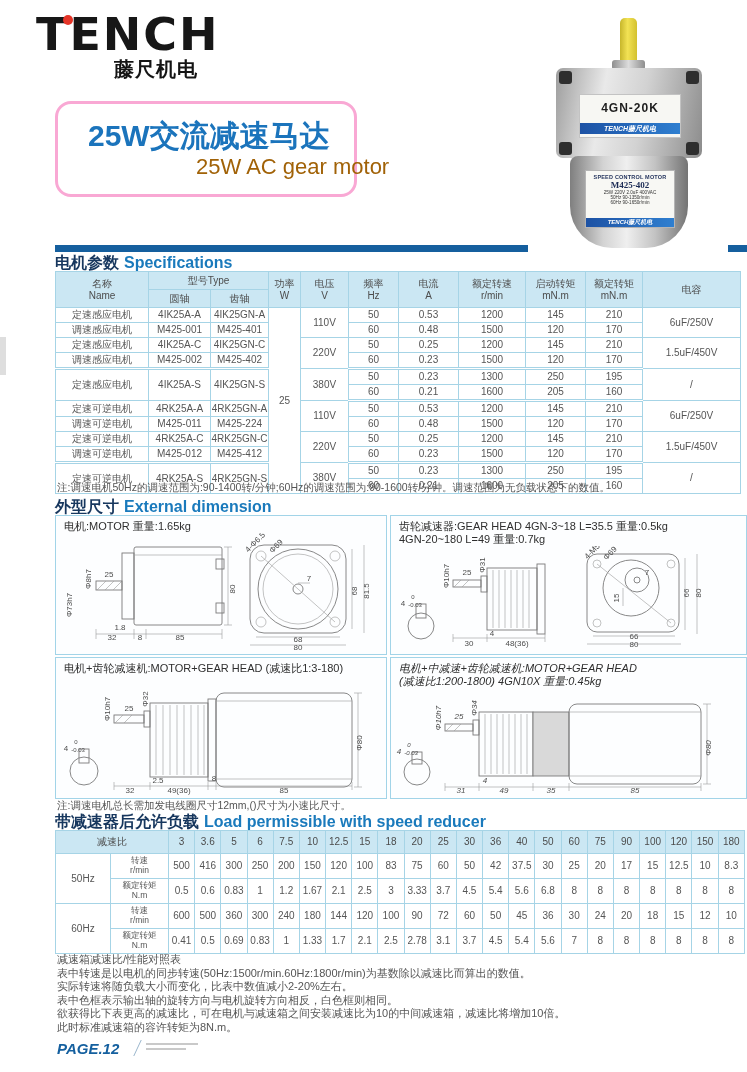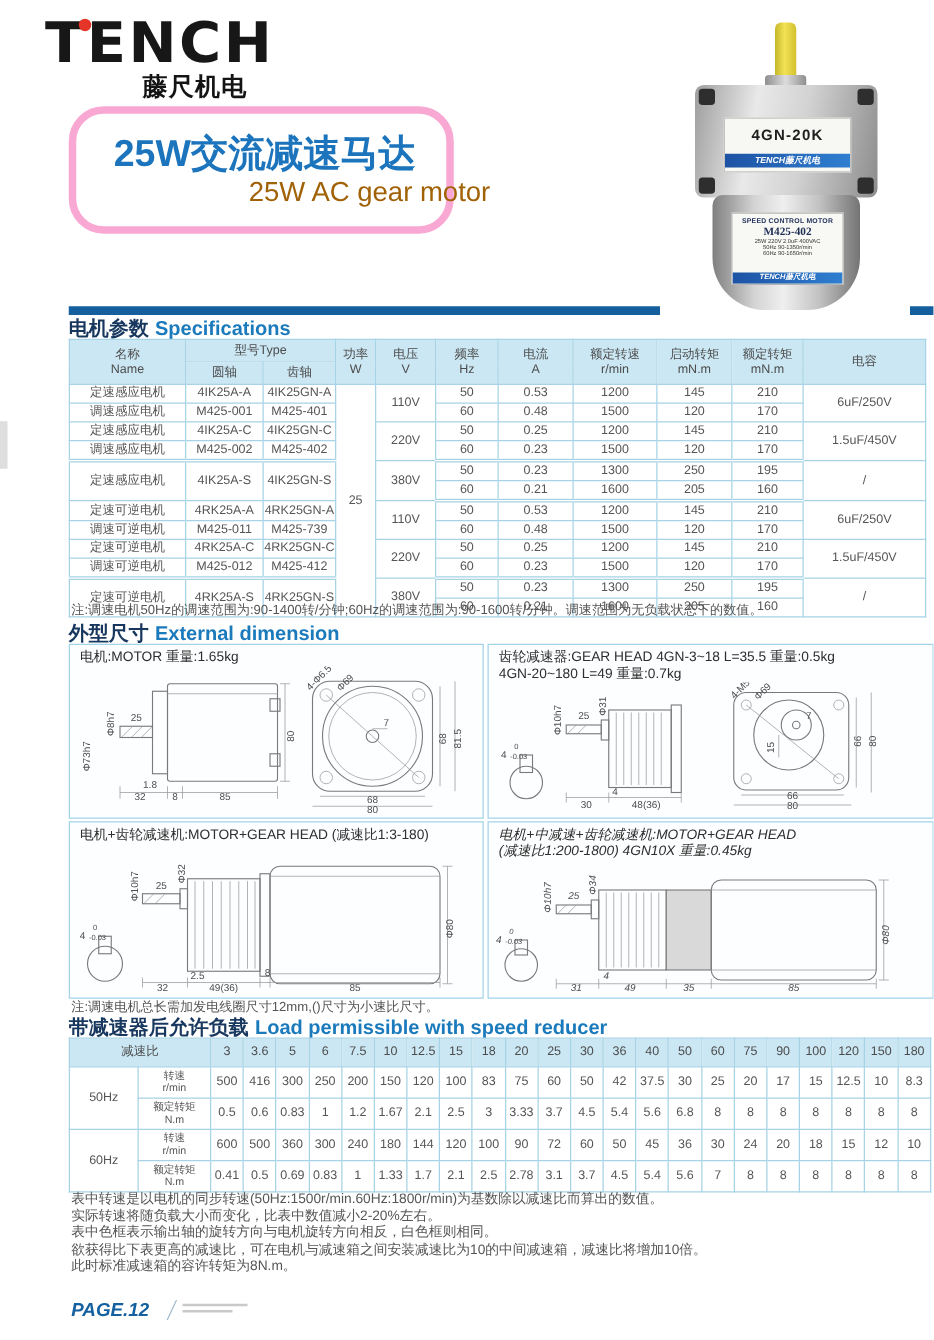--- a/index.html
+++ b/index.html
@@ -7,22 +7,22 @@
         font-family:"Liberation Sans","DejaVu Sans",sans-serif;color:#444;}
 
   
   .logo{position:absolute;left:36px;top:12px;}
   .logo-text{font-family:"DejaVu Sans",sans-serif;font-size:46px;font-weight:900;
              color:#171717;letter-spacing:2px;line-height:44px;transform:scaleY(.97);}
   .logo-dot{position:absolute;left:27px;top:3px;width:10px;height:10px;background:#e53528;border-radius:50%;}
   .logo-cn{margin-left:78px;margin-top:0;font-size:20px;font-weight:700;color:#141414;letter-spacing:1px;}
 
   
-  .banner{position:absolute;left:55px;top:85px;width:296px;height:90px;
-          border:6px solid #f9a8d4;border-radius:28px;}
+  .banner{position:absolute;left:55px;top:101px;width:296px;height:90px;
+          border:3px solid #f9a8d4;border-radius:16px;}
   .banner-cn{position:absolute;left:30px;top:12px;font-size:30px;font-weight:700;color:#1b74bc;white-space:nowrap;}
   .banner-en{position:absolute;left:138px;top:50px;font-size:22px;color:#a16207;white-space:nowrap;}
 
   .bluebar{position:absolute;left:55px;top:245px;width:692px;height:7px;background:#155f9e;}
   .side-tab{position:absolute;left:0;top:337px;width:6px;height:38px;background:#dedede;}
 
   
   .photo{position:absolute;left:528px;top:16px;width:200px;height:236px;background:#fff;z-index:5;}
   .shaft{position:absolute;left:92px;top:2px;width:17px;height:48px;border-radius:5px 5px 0 0;
          background:linear-gradient(90deg,#c7b62b,#f2e254 45%,#d3c12e);}
@@ -252,21 +252,21 @@
           <td>50</td>
           <td>0.53</td>
           <td>1200</td>
           <td>145</td>
           <td>210</td>
           <td rowspan="2">6uF/250V</td>
         </tr>
         <tr>
           <td>调速可逆电机</td>
           <td>M425-011</td>
-          <td>M425-739</td>
+          <td>M425-224</td>
           <td>60</td>
           <td>0.48</td>
           <td>1500</td>
           <td>120</td>
           <td>170</td>
         </tr>
         <tr>
           <td>定速可逆电机</td>
           <td>4RK25A-C</td>
           <td>4RK25GN-C</td>
@@ -680,20 +680,21 @@
           <td>8</td>
           <td>8</td>
           <td>8</td>
           <td>8</td>
           <td>8</td>
         </tr>
       </tbody>
     </table>
 
   <div class="notes">
+      <div>减速箱减速比/性能对照表</div>
       <div>表中转速是以电机的同步转速(50Hz:1500r/min.60Hz:1800r/min)为基数除以减速比而算出的数值。</div>
       <div>实际转速将随负载大小而变化，比表中数值减小2-20%左右。</div>
       <div>表中色框表示输出轴的旋转方向与电机旋转方向相反，白色框则相同。</div>
       <div>欲获得比下表更高的减速比，可在电机与减速箱之间安装减速比为10的中间减速箱，减速比将增加10倍。</div>
       <div>此时标准减速箱的容许转矩为8N.m。</div>
     </div>
   <div class="pagefoot">
     <span class="pagenum">PAGE.12</span>
     <span class="foot-slash"></span>
     <span class="foot-tiny">

